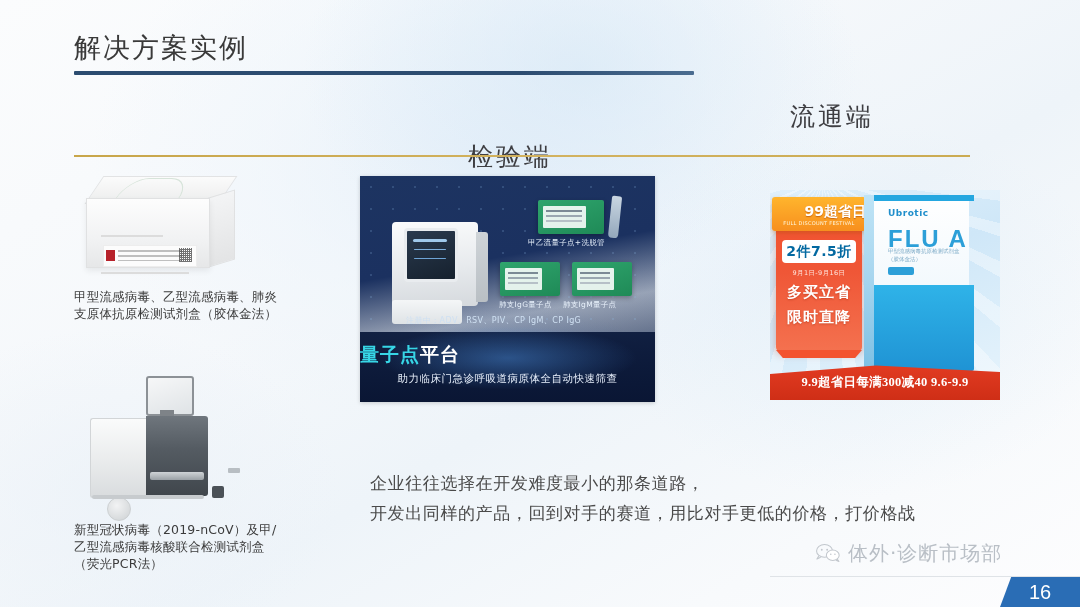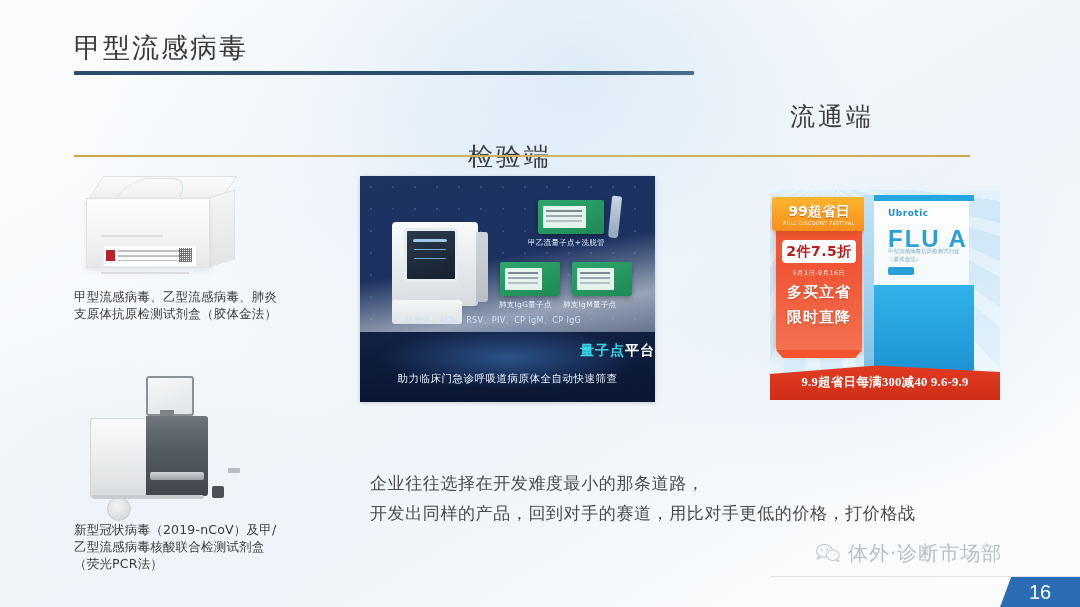--- a/index.html
+++ b/index.html
@@ -292,21 +292,21 @@
     position: absolute; left: 0; right: 0; top: 156px; height: 70px;
     background: linear-gradient(180deg, rgba(13,28,62,0.96) 0%, rgba(10,22,52,1) 100%);
   }
   #ci-band .bandglow {
     position: absolute; left: 50%; top: -6px; width: 260px; height: 64px;
     transform: translateX(-50%);
     background: radial-gradient(ellipse at center, rgba(80,150,230,0.45) 0%, rgba(20,50,110,0) 70%);
   }
   #ci-title {
     position: absolute; left: 0; right: 0; top: 10px;
-    text-align: right; font-size: 14px; font-weight: bold; letter-spacing: 1px;
+    text-align: left; font-size: 19px; font-weight: bold; letter-spacing: 1px;
     font-family: "DejaVu Sans", "Liberation Sans", sans-serif;
   }
   #ci-title .hl { color: #37d6e6; }
   #ci-title .pl { color: #ffffff; }
   #ci-sub {
     position: absolute; left: 0; right: 0; top: 40px;
     text-align: center; font-size: 10.5px; color: #e6eefa; letter-spacing: .5px;
     font-family: "DejaVu Sans", "Liberation Sans", sans-serif;
   }
 
@@ -337,37 +337,37 @@
     background:#f3532f;
     clip-path: polygon(0 0, 100% 0, 92% 100%, 8% 100%);
   }
   #ribbon {
     position: absolute; left: -4px; top: -6px; width: 94px; height: 34px;
     background: linear-gradient(180deg,#ffb52d 0%, #f78f1e 100%);
     border-radius: 3px;
     box-shadow: 0 2px 4px rgba(150,80,0,0.3);
   }
   #ribbon-text {
-    position: absolute; left: 0; right: 0; top: 6px; text-align: center;
+    position: absolute; left: 0; right: 0; top: 6px; text-align: right;
     font-size: 14px; font-weight: bold; color: #ffffff;
     text-shadow: 0 1px 1px rgba(170,70,0,.6);
     font-family: "DejaVu Sans", "Liberation Sans", sans-serif;
   }
   #ribbon-sub {
     position: absolute; left: 0; right: 0; top: 23px; text-align: center;
     font-size: 5px; color: #fff7e0; letter-spacing: .3px;
     font-family: "DejaVu Sans", "Liberation Sans", sans-serif;
   }
   #discount-pill {
     position: absolute; left: 6px; top: 37px; width: 74px; height: 23px;
     background: #ffffff; border-radius: 4px;
     display: flex; align-items: center; justify-content: center;
   }
   #discount-text {
-    font-size: 14px; font-weight: bold; color: #b91c1c; letter-spacing: .5px;
+    font-size: 14px; font-weight: bold; color: #0369a1; letter-spacing: .5px;
     font-family: "DejaVu Sans", "Liberation Sans", sans-serif;
   }
   #promo-date {
     position: absolute; left: 0; right: 0; top: 66px; text-align: center;
     font-size: 6.5px; color: #ffe6de; letter-spacing: .4px;
     font-family: "DejaVu Sans", "Liberation Sans", sans-serif;
   }
   #promo-l1, #promo-l2 {
     position: absolute; left: 0; right: 0; text-align: center;
     font-size: 15px; font-weight: bold; color: #ffffff; letter-spacing: 1px;
@@ -490,21 +490,21 @@
 </style>
 </head>
 <body>
 
 <div id="slide">
 
   <div class="bg-swoosh sw1"></div>
   <div class="bg-swoosh sw2"></div>
   <div class="bg-swoosh sw3"></div>
 
-  <div id="title">甲型流感病毒</div>
+  <div id="title">解决方案实例</div>
   <div id="title-rule"></div>
 
   <div class="col-head ch2">检验端</div>
   <div class="col-head ch3">流通端</div>
   <div id="gold-rule"></div>
 
   <div id="kitbox">
     <div class="kb-top"></div>
     <div class="kb-arc"></div>
     <div class="kb-side"></div>

